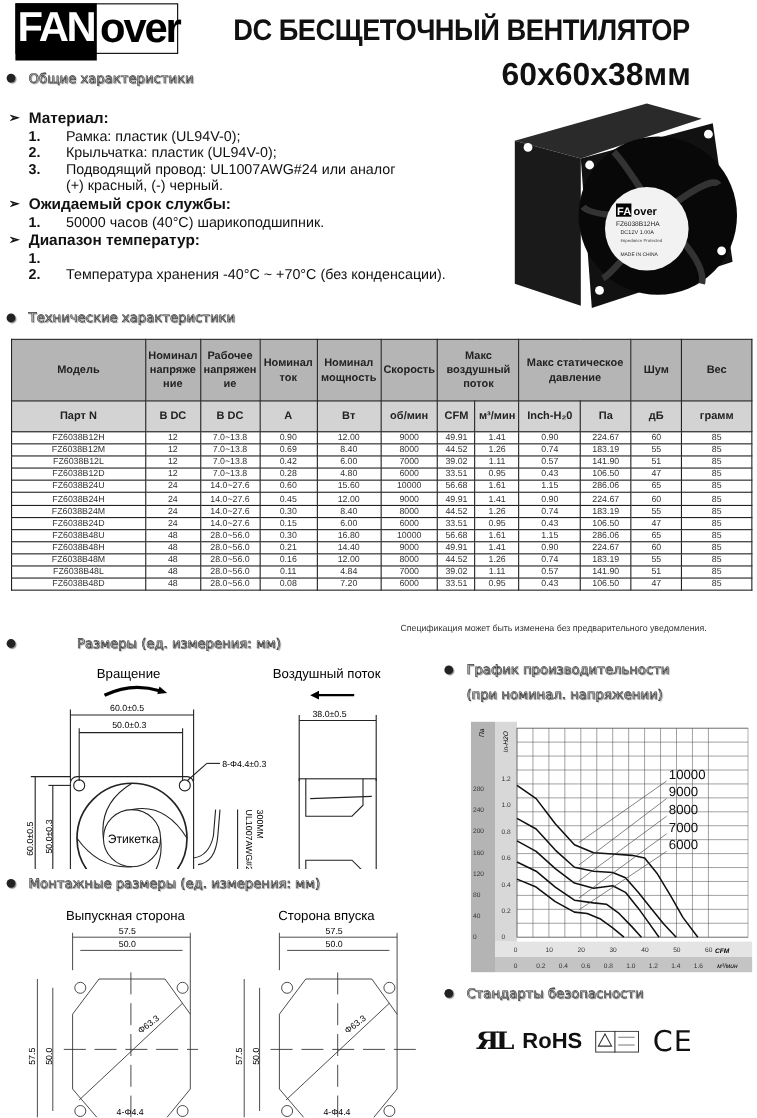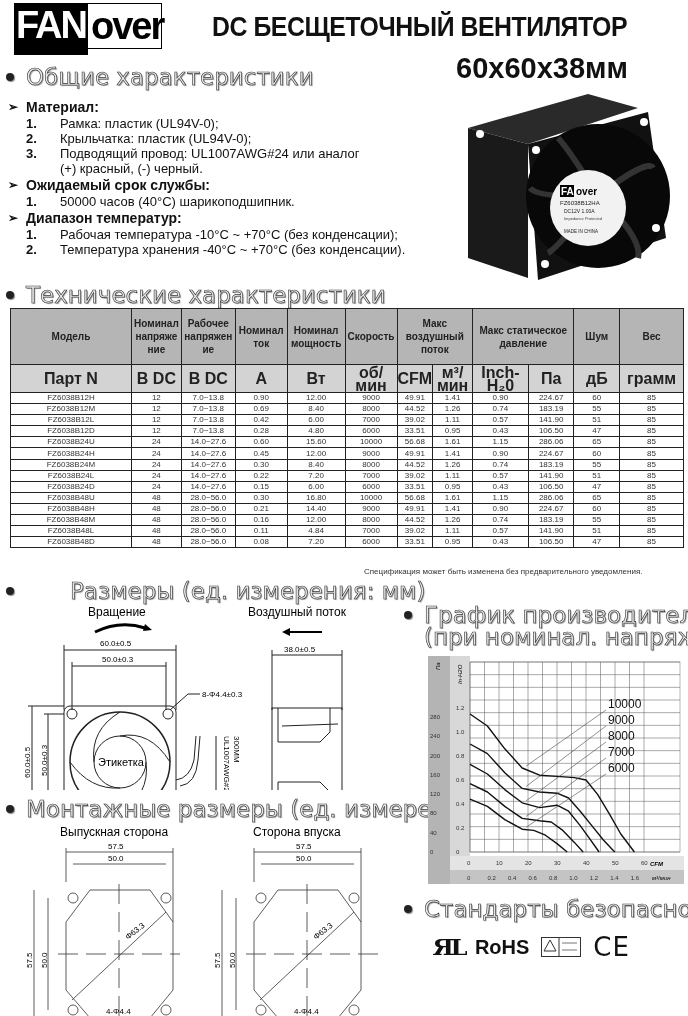--- a/index.html
+++ b/index.html
@@ -3,31 +3,31 @@
 <meta charset="utf-8">
 <style>
   * { box-sizing: border-box; margin: 0; padding: 0; }
   body { width: 688px; height: 1016px; background: #fff; font-family: "Liberation Sans", sans-serif; color: #111; position: relative; overflow: hidden; }
   .abs { position: absolute; }
   .logo { left: 14px; top: 3px; height: 46px; width: 148px; border: 1px solid #000; display: flex; font-family: "Liberation Sans", sans-serif; font-weight: bold; font-size: 38px; line-height: 44px; letter-spacing: -2px; transform-origin: left; }
   .logo .fan { background: #000; color: #fff; padding: 0 2px; height: 52px; margin-left: -1px; margin-top: -1px; }
   .logo .over { color: #000; padding: 0 3px; }
   .main-title { left: 212px; top: 12px; font-weight: bold; font-size: 27px; letter-spacing: -0.5px; transform: scaleX(0.92); transform-origin: left; white-space: nowrap; }
   .size-title { left: 456px; top: 52px; font-weight: bold; font-size: 29px; white-space: nowrap; }
-  .section-h { font-family: "DejaVu Sans", sans-serif; font-size: 23px; color: #e8e8e8; -webkit-text-stroke: 0.6px #333; text-shadow: 1px 1px 1px #999; white-space: nowrap; display: flex; align-items: center; }
+  .section-h { font-family: "DejaVu Sans", sans-serif; font-size: 12px; color: #e8e8e8; -webkit-text-stroke: 0.6px #333; text-shadow: 1px 1px 1px #999; white-space: nowrap; display: flex; align-items: center; }
   .section-h .dot { width: 8px; height: 8px; border-radius: 50%; background: #222; margin-right: 12px; margin-left: 6px; box-shadow: 1px 1px 1px #888; }
   .sub-h { font-weight: bold; font-size: 14px; display: flex; align-items: center; white-space: nowrap; }
   .sub-h .arr { font-size: 12px; margin-right: 8px; margin-left: 8px; }
   .li { font-size: 13px; display: flex; white-space: nowrap; line-height: 15px; }
   .li .n { font-weight: bold; width: 28px; text-align: left; padding-left: 26px; box-sizing: content-box; }
   .li .t { padding-left: 6px; }
   table.spec { left: 10px; top: 308px; width: 674px; border-collapse: collapse; font-family: "Liberation Sans", sans-serif; }
   table.spec td, table.spec th { border: 1px solid #222; text-align: center; font-size: 8px; color: #333; padding: 0; height: 11.1px; line-height: 10px; }
   table.spec th { background: #b5b5b5; font-size: 10px; font-weight: bold; color: #222; line-height: 13px; }
-  table.spec tr.units th { background: #d3d3d3; font-size: 16px; height: 28px; }
+  table.spec tr.units th { background: #d3d3d3; font-size: 10px; height: 28px; }
   table.spec tr.head th { height: 56px; }
   .note { left: 364px; top: 567px; font-size: 8px; color: #333; }
   svg text { font-family: "Liberation Sans", sans-serif; }
 </style>
 </head>
 <body>
 
 <div class="abs logo">
   <span class="fan">FAN</span>
   <span class="over">over</span>
@@ -68,21 +68,20 @@
   <div class="li">
       <span class="n">1.</span>
       <span class="t">50000 часов (40°C) шарикоподшипник.</span>
     </div>
   <div class="sub-h" style="height:18px;">
       <span class="arr">➢</span>
       <span>Диапазон температур:</span>
     </div>
   <div class="li">
       <span class="n">1.</span>
-      <span class="t">Рабочая температура -10°C ~ +70°C (без конденсации);</span>
     </div>
   <div class="li">
       <span class="n">2.</span>
       <span class="t">Температура хранения -40°C ~ +70°C (без конденсации).</span>
     </div>
 </div>
 
 <svg class="abs" style="left:448px;top:88px;" width="232" height="196">
   <polygon points="20,40 140,6 190,20 80,56" fill="#2a2a2a"></polygon>
   <polygon points="20,40 80,56 80,190 20,170" fill="#1a1a1a"></polygon>
@@ -248,34 +247,20 @@
         <td>24</td>
         <td>14.0~27.6</td>
         <td>0.30</td>
         <td>8.40</td>
         <td>8000</td>
         <td>44.52</td>
         <td>1.26</td>
         <td>0.74</td>
         <td>183.19</td>
         <td>55</td>
-        <td>85</td>
-      </tr>
-      <tr>
-        <td>FZ6038B24L</td>
-        <td>24</td>
-        <td>14.0~27.6</td>
-        <td>0.22</td>
-        <td>7.20</td>
-        <td>7000</td>
-        <td>39.02</td>
-        <td>1.11</td>
-        <td>0.57</td>
-        <td>141.90</td>
-        <td>51</td>
         <td>85</td>
       </tr>
       <tr>
         <td>FZ6038B24D</td>
         <td>24</td>
         <td>14.0~27.6</td>
         <td>0.15</td>
         <td>6.00</td>
         <td>6000</td>
         <td>33.51</td>

